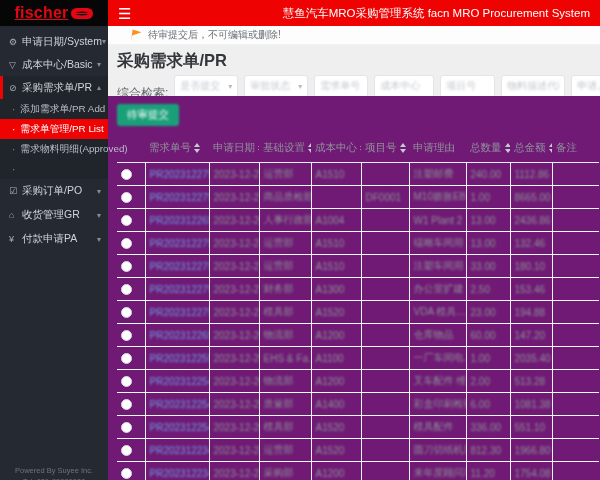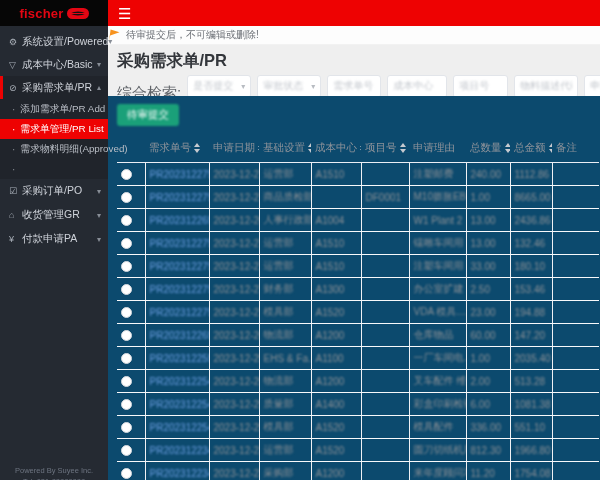--- a/index.html
+++ b/index.html
@@ -8,54 +8,54 @@
 
   
   .topbar { position:absolute; left:108px; top:0; right:0; height:26px; background:#ee0202;
             display:flex; align-items:center; padding:0 10px; z-index:5; }
   .hamburger { color:#fff; font-size:15px; line-height:1; cursor:pointer; }
   .topbar-title { margin-left:auto; color:#fff; font-size:11.5px; white-space:nowrap; }
 
   
   .sidebar { position:absolute; left:0; top:0; width:108px; height:480px; background:#252a32; z-index:6; }
   .logo { height:26px; background:#060606; display:flex; align-items:center; justify-content:center; gap:3px; }
-  .logo-text { color:#e30613; font-weight:bold; font-size:13px; letter-spacing:.2px; }
+  .logo-text { color:#e30613; font-weight:bold; font-size:16px; letter-spacing:.2px;text-decoration:underline; }
   .menu { padding-top:4px; }
   .m-item { height:23px; display:flex; align-items:center; padding:0 7px 0 9px;
             color:#cfd3da; font-size:10.5px; cursor:pointer; white-space:nowrap; }
   .m-item .ic { width:13px; font-size:9px; color:#aab0b9; flex:0 0 13px; }
   .m-item .cv { margin-left:auto; font-size:8px; color:#878d96; }
   .m-item.section-active { border-left:3px solid #ee0202; padding-left:6px; background:#20242b; }
   .sub { background:#20242b; }
   .s-item { height:20px; display:flex; align-items:center; padding-left:12px; gap:5px;
             color:#b9bec6; font-size:9.8px; cursor:pointer; white-space:nowrap; }
   .s-item .dot { color:#8a8f98; font-size:10px; }
   .s-item.active { background:#ee0202; color:#fff; }
   .s-item.active .dot { color:#fff; }
   .side-footer { position:absolute; bottom:-7px; left:0; right:0; text-align:center;
                  color:#6d7480; font-size:7.5px; line-height:1.5; }
 
   
   .alert { position:absolute; left:108px; top:26px; right:0; height:19px; background:#fdfdfd;
-           display:flex; align-items:center; gap:6px; padding:0 0; border-bottom:1px solid #f2f2f2; }
+           display:flex; align-items:center; gap:6px; padding:0 22px; border-bottom:1px solid #f2f2f2; }
   .alert-text { font-size:10px; color:#6b6f75; }
 
   
   .page-title { position:absolute; left:117px; top:50px; font-size:16.5px; font-weight:bold; color:#33363b; }
   .filters { position:absolute; left:117px; top:74px; right:0; height:24px;
              display:flex; align-items:center; gap:6px; overflow:hidden; white-space:nowrap; }
-  .f-label { font-size:15px; color:#5f6368; flex:0 0 auto;margin-top:15px; }
+  .f-label { font-size:12px; color:#5f6368; flex:0 0 auto;margin-top:15px; }
   .f-box { height:23px; background:#fff; border:1px solid #e2e5ea; border-radius:3px;
            display:flex; align-items:center; padding:0 5px; flex:0 0 auto; cursor:text; }
   .f-box .ph { font-size:10px; color:#c3c7cd; overflow:hidden; }
   .f-box .cv { margin-left:auto; font-size:8px; color:#b8bcc2; padding-left:4px; }
   .w64{width:64px} .w54{width:54px} .w60{width:60px} .w55{width:55px} .w58{width:58px}
 
   
-  .panel { position:absolute; left:108px; top:96px; right:0; bottom:0; background:#0c4a6e; padding:8px 9px 8px 9px; overflow:hidden; }
+  .panel { position:absolute; left:108px; top:96px; right:0; bottom:0; background:#701a75; padding:8px 9px 8px 9px; overflow:hidden; }
   .btn-submit { display:inline-block; background:#1aa079; color:#fff; font-size:10.5px;
                 padding:4px 10px; border-radius:3px; border:none; cursor:pointer; }
   table { border-collapse:collapse; table-layout:fixed; width:482px; margin-top:8px; }
   th { font-size:10.5px; font-weight:normal; color:#8f939a; text-align:left; padding:6px 4px;
        border-bottom:1px solid #ebeef5; white-space:nowrap; overflow:hidden; }
   td { font-size:10px; color:#8c9095; padding:4px 4px; height:21px; white-space:nowrap; overflow:hidden;
        border-right:1px solid #f0f1f4; border-bottom:1px solid #f8f9fb; }
   td:last-child { border-right:none; }
   a.prlink { color:#6d9fe3; text-decoration:none; cursor:pointer; }
   .radio { display:inline-block; width:11px; height:11px; border:1px solid #d4d8de; border-radius:50%;
@@ -76,21 +76,21 @@
     <svg width="22" height="11" viewBox="0 0 22 11">
       <rect x="0" y="0" width="22" height="11" rx="5.5" fill="#e30613"></rect>
       <path d="M3 5.5 Q11 1.5 19 5.5 Q11 9.5 3 5.5 Z" fill="#111"></path>
       <rect x="3" y="5" width="16" height="1" fill="#e30613"></rect>
     </svg>
   </div>
 
   <div class="menu">
     <div class="m-item">
       <span class="ic">⚙</span>
-      <span>系统设置/Powered</span>
+      <span>申请日期/System</span>
       <span class="cv">▾</span>
     </div>
     <div class="m-item">
       <span class="ic">▽</span>
       <span>成本中心/Basic</span>
       <span class="cv">▾</span>
     </div>
     <div class="m-item section-active">
       <span class="ic">⊘</span>
       <span>采购需求单/PR</span>
@@ -131,20 +131,21 @@
   </div>
 
   <div class="side-footer">
     <div>Powered By Suyee Inc.</div>
     <div>Tel: 021-88888888</div>
   </div>
 </div>
 
 <div class="topbar">
   <span class="hamburger">☰</span>
+  <span class="topbar-title">慧鱼汽车MRO采购管理系统 facn MRO Procurement System</span>
 </div>
 
 <div class="alert">
   <svg width="12" height="13" viewBox="0 0 12 13">
     <polygon points="1,12.5 2.6,0.5 11.5,3.2 2.2,6.4" fill="#f7931e"></polygon>
   </svg>
   <span class="alert-text">待审提交后，不可编辑或删除!</span>
 </div>
 
 <div class="page-title">采购需求单/PR</div>

